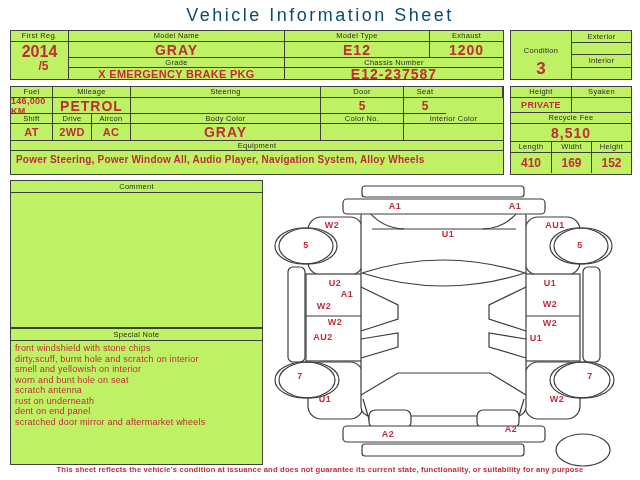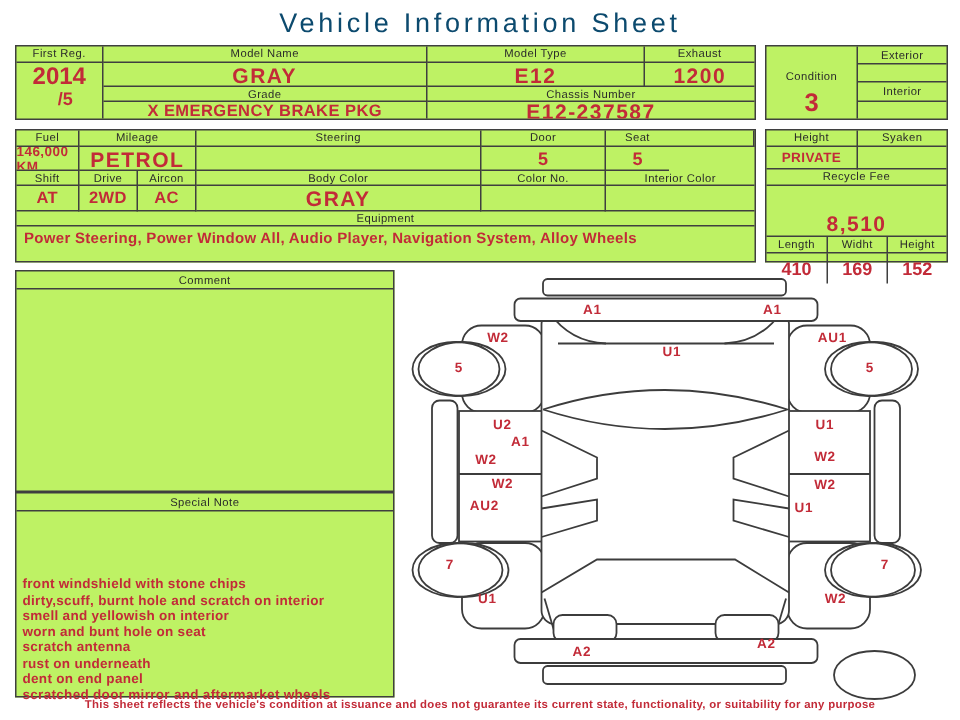--- a/index.html
+++ b/index.html
@@ -18,22 +18,22 @@
   .v14{font-size:14px;letter-spacing:1px;}
   .v12{font-size:12px;}
   .v11{font-size:11px;letter-spacing:.3px;}
   .v9{font-size:9px;letter-spacing:.3px;}
   .firstreg{flex-direction:column;line-height:1;justify-content:flex-start;padding-top:2px;}
   .firstreg .y{font-size:16px;} .firstreg .m{font-size:12px;align-self:center;margin-left:8px;}
   .equip-val{justify-content:flex-start;align-items:flex-start;padding:3px 5px;
              font-size:10px;letter-spacing:.2px;text-align:left;}
   .boxhead{height:11px;border-bottom:1px solid #3f3f3f;display:flex;align-items:center;
            justify-content:center;}
-  .notes{padding:2px 4px;color:#c22b38;font-weight:bold;font-size:9px;line-height:10.5px;
-         letter-spacing:.2px;margin-top:41px;}
+  .notes{padding:2px 4px;color:#c22b38;font-weight:normal;font-size:9px;line-height:10.5px;
+         letter-spacing:.2px;}
   #footer{top:465px;left:0;width:640px;text-align:center;color:#c22b38;
           font-size:7.6px;font-weight:bold;letter-spacing:.2px;}
   svg .ln{fill:none;stroke:#3c3c3c;stroke-width:1.2;}
   svg .wh{fill:#fff;stroke:#3c3c3c;stroke-width:1.2;}
   svg .dmg{fill:#c22b38;font-family:"Liberation Sans",sans-serif;font-size:9px;
            font-weight:bold;text-anchor:middle;letter-spacing:.5px;}
 </style>
 </head>
 <body>
 
@@ -103,21 +103,21 @@
   </div>
 
   <div class="abs tbl" style="left:510px;top:86px;width:122px;height:89px;">
     <div class="grid" style="grid-template-columns:61px 1fr;grid-template-rows:11px 15px;">
       <div class="cell lab br bb">Height</div>
       <div class="cell lab bb">Syaken</div>
       <div class="cell val v9 br bb">PRIVATE</div>
       <div class="cell val v9 bb"></div>
     </div>
     <div class="cell lab bb" style="height:11px;">Recycle Fee</div>
-    <div class="cell val v14 bb" style="height:18px;margin-top:16px;">8,510</div>
+    <div class="cell val v14 bb" style="height:18px;">8,510</div>
     <div class="grid" style="grid-template-columns:41px 40px 1fr;grid-template-rows:11px 1fr;height:31px;">
       <div class="cell lab br bb">Length</div>
       <div class="cell lab br bb">Widht</div>
       <div class="cell lab bb">Height</div>
       <div class="cell val v12 br">410</div>
       <div class="cell val v12 br">169</div>
       <div class="cell val v12">152</div>
     </div>
   </div>
 

